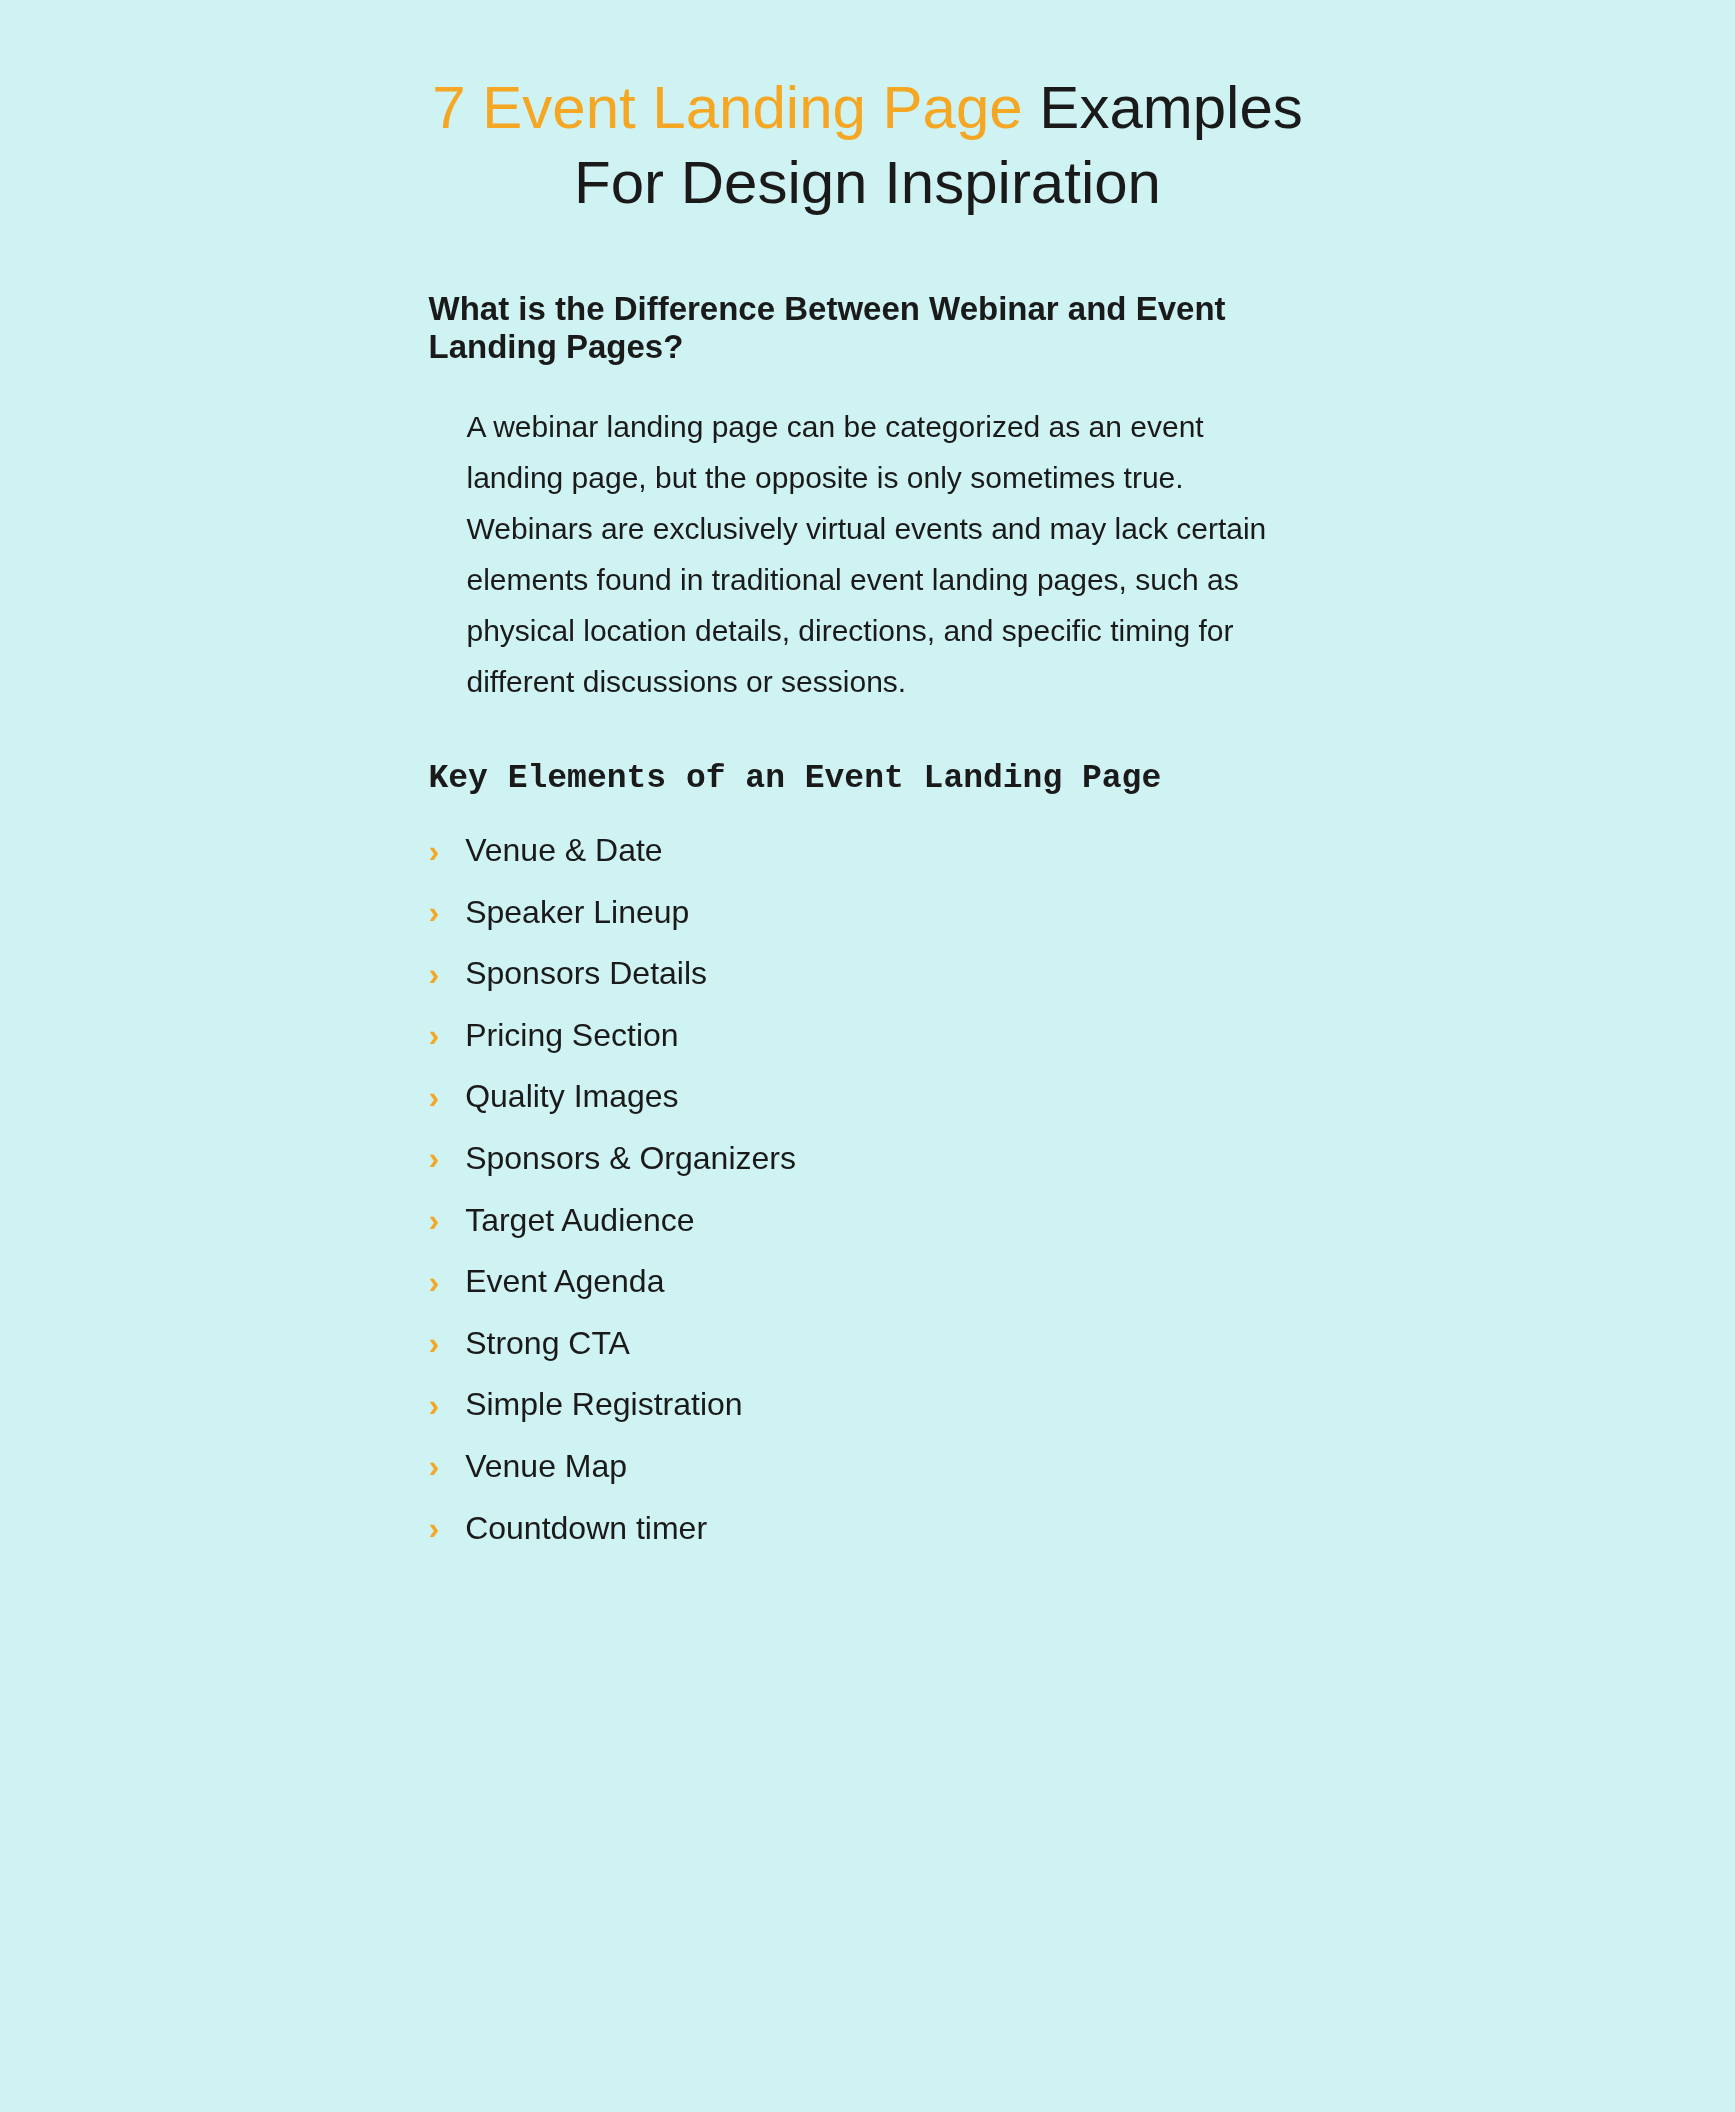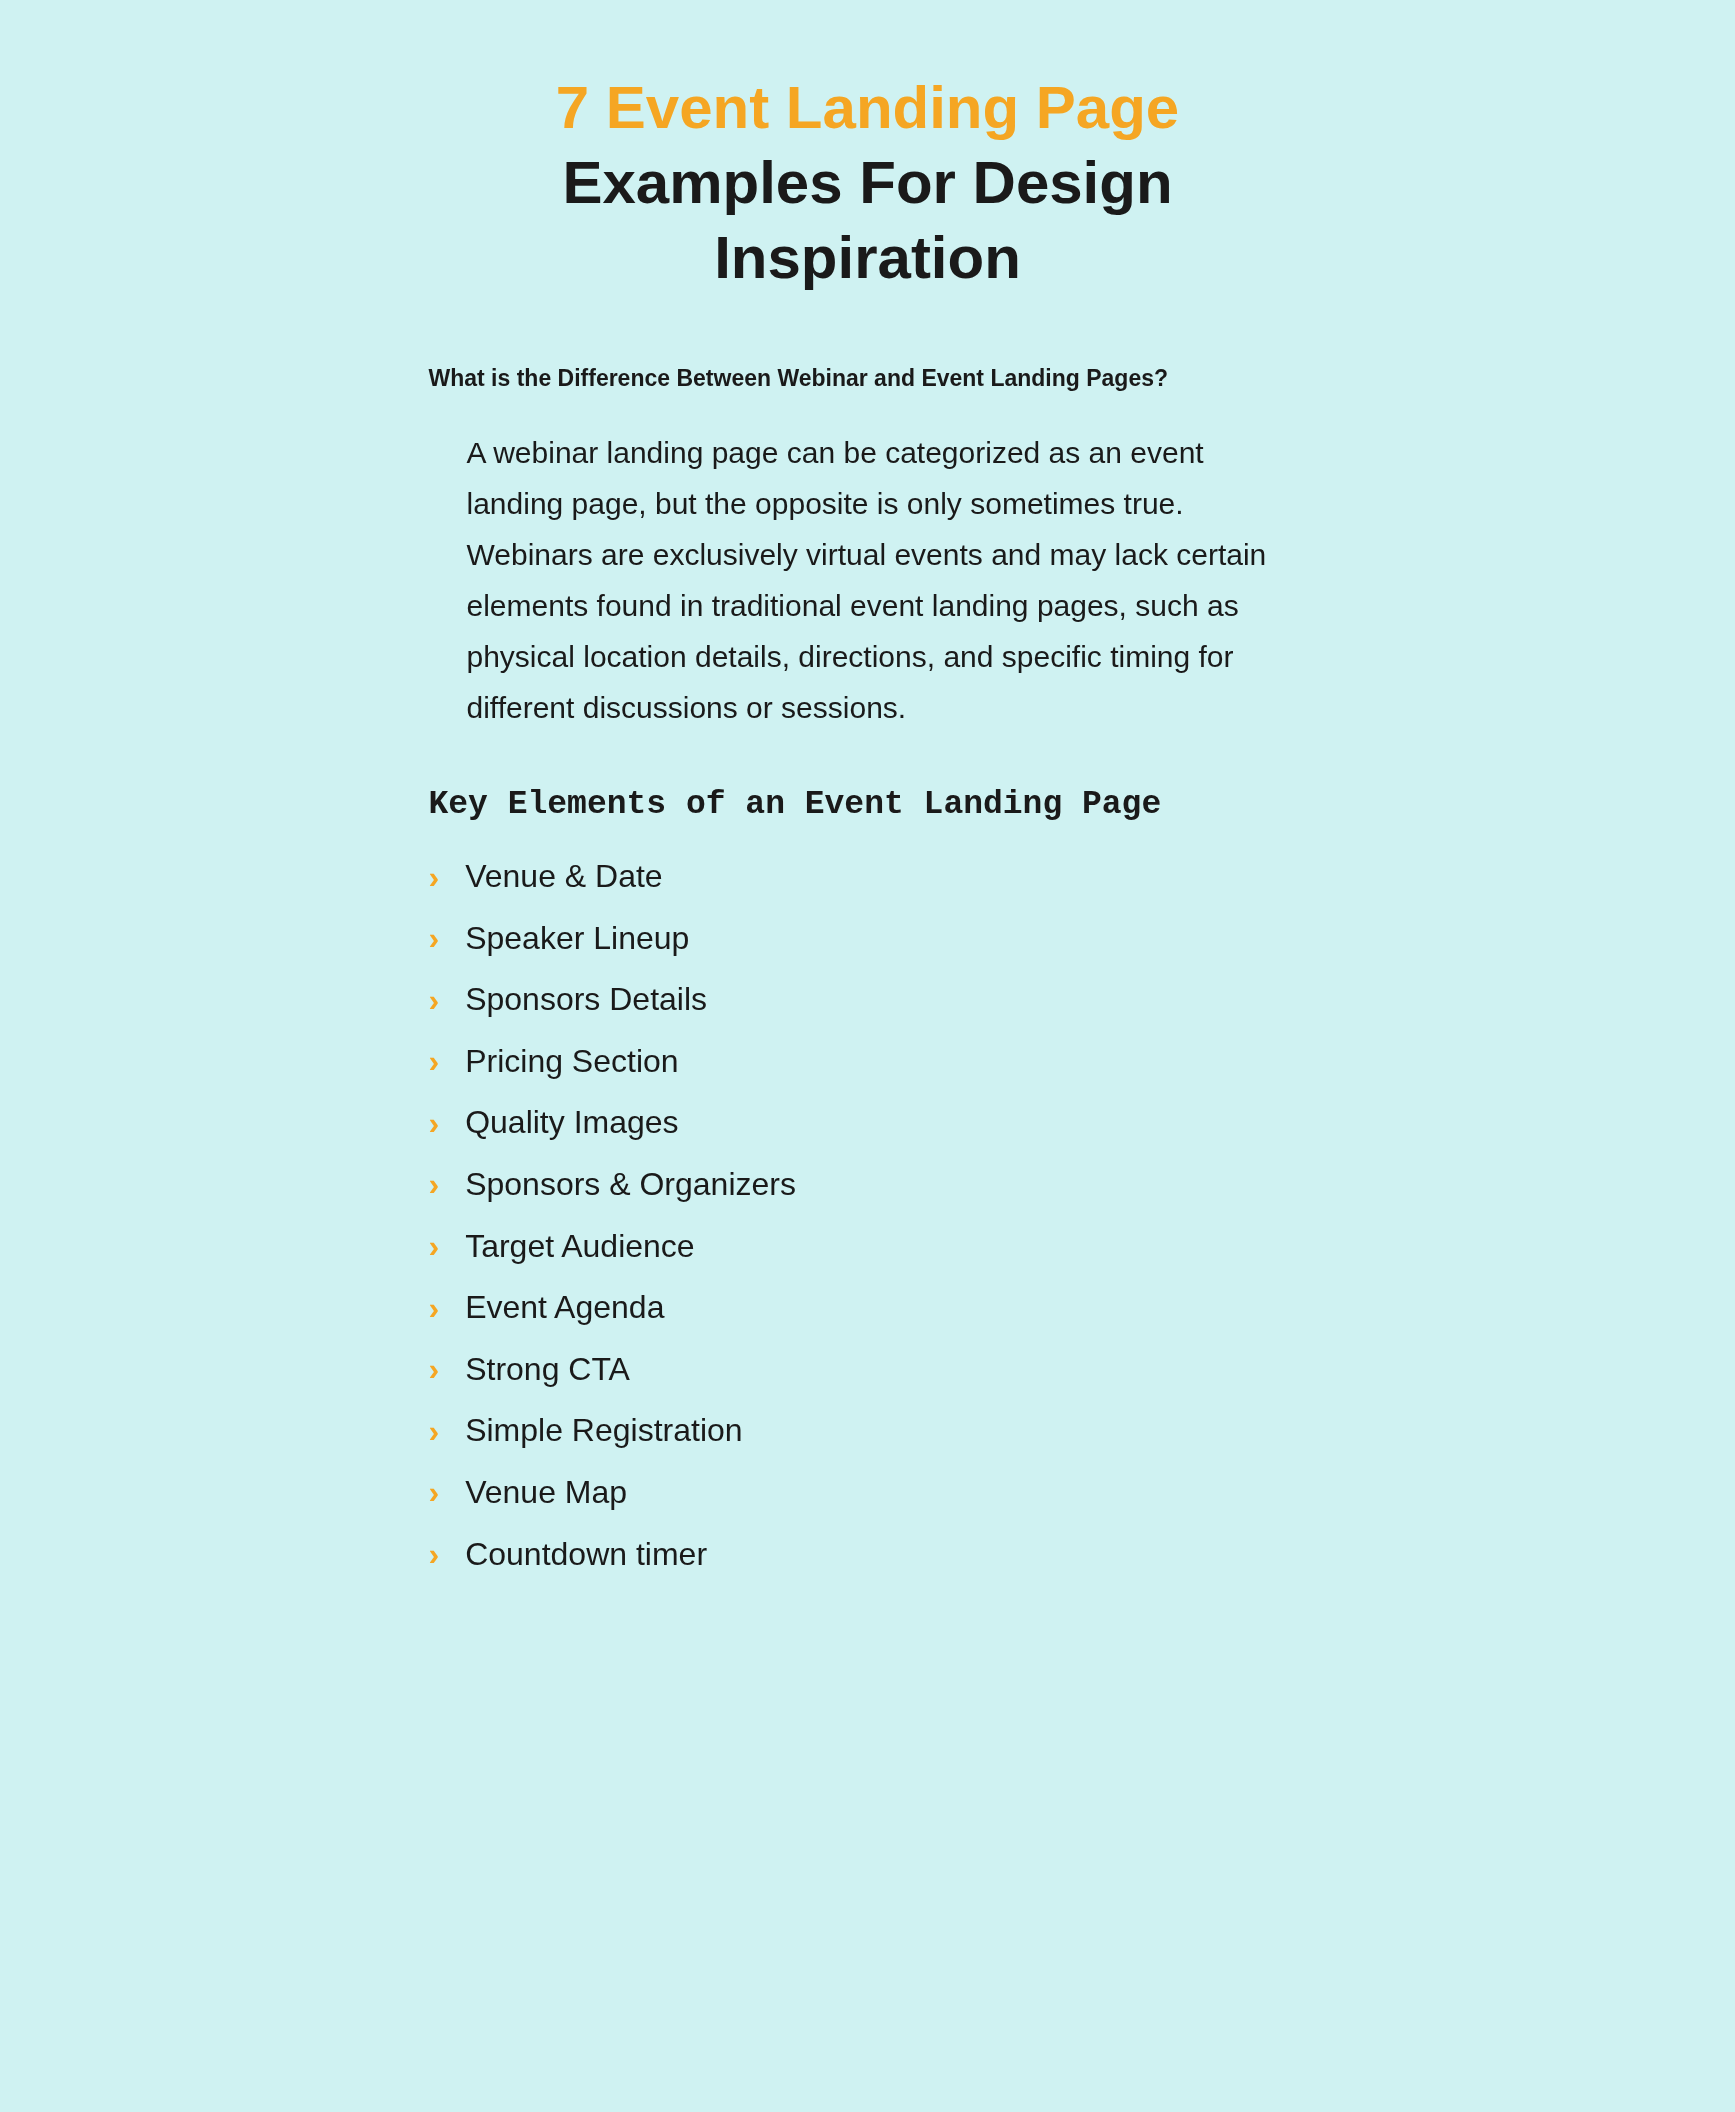--- a/index.html
+++ b/index.html
@@ -17,36 +17,36 @@
     }
 
     .page-container {
       max-width: 878px;
       margin: 0 auto;
     }
 
     .main-title {
       text-align: center;
       font-size: 60px;
-      font-weight: 700;
+      font-weight: 400;
       line-height: 1.25;
       margin-bottom: 70px;
       font-family: Arial, sans-serif;
     }
 
     .main-title .highlight {
       color: #f5a623;
     }
 
     .main-title .normal {
       color: #1a1a1a;
     }
 
     .section-heading {
-      font-size: 23px;
+      font-size: 33px;
       font-weight: 800;
       color: #1a1a1a;
       margin-bottom: 35px;
       font-family: Arial, sans-serif;
     }
 
     .body-text {
       font-size: 30px;
       line-height: 1.7;
       color: #1a1a1a;

